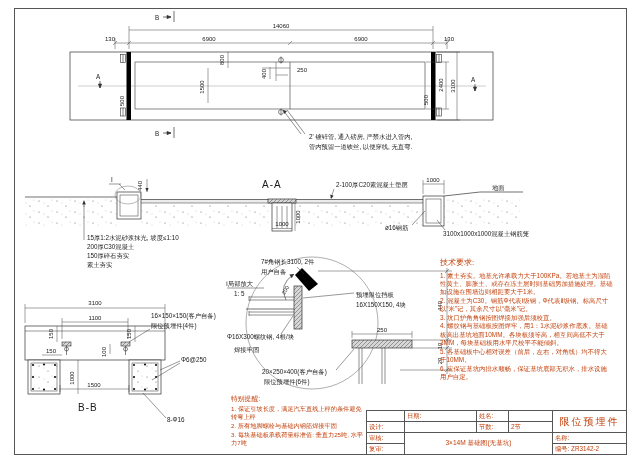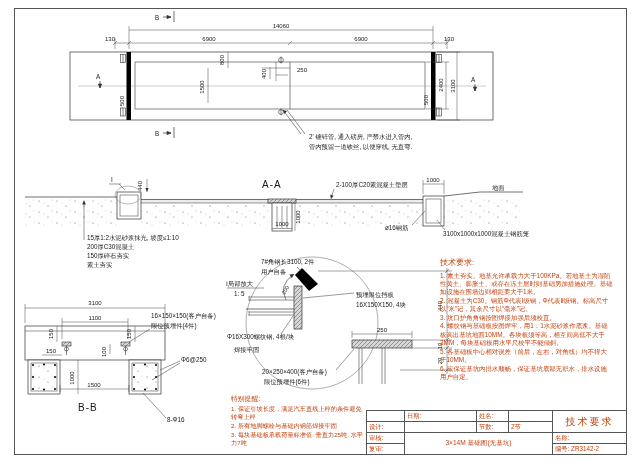--- a/index.html
+++ b/index.html
@@ -379,21 +379,21 @@
         <col style="width:32px">
         <col style="width:44px">
         <col style="width:74px">
       </colgroup>
   <tbody>
         <tr>
     <td></td>
     <td>日期:</td>
     <td>姓名:</td>
     <td></td>
-    <td class="co" rowspan="2">技术要求</td>
+    <td class="co" rowspan="2">限位预埋件</td>
   </tr>
   <tr>
     <td>设计:</td>
     <td></td>
     <td>节数:</td>
     <td>2节</td>
   </tr>
   <tr>
     <td>审核:</td>
     <td class="dt" colspan="3" rowspan="2">3×14M 基础图(无基坑)</td>

